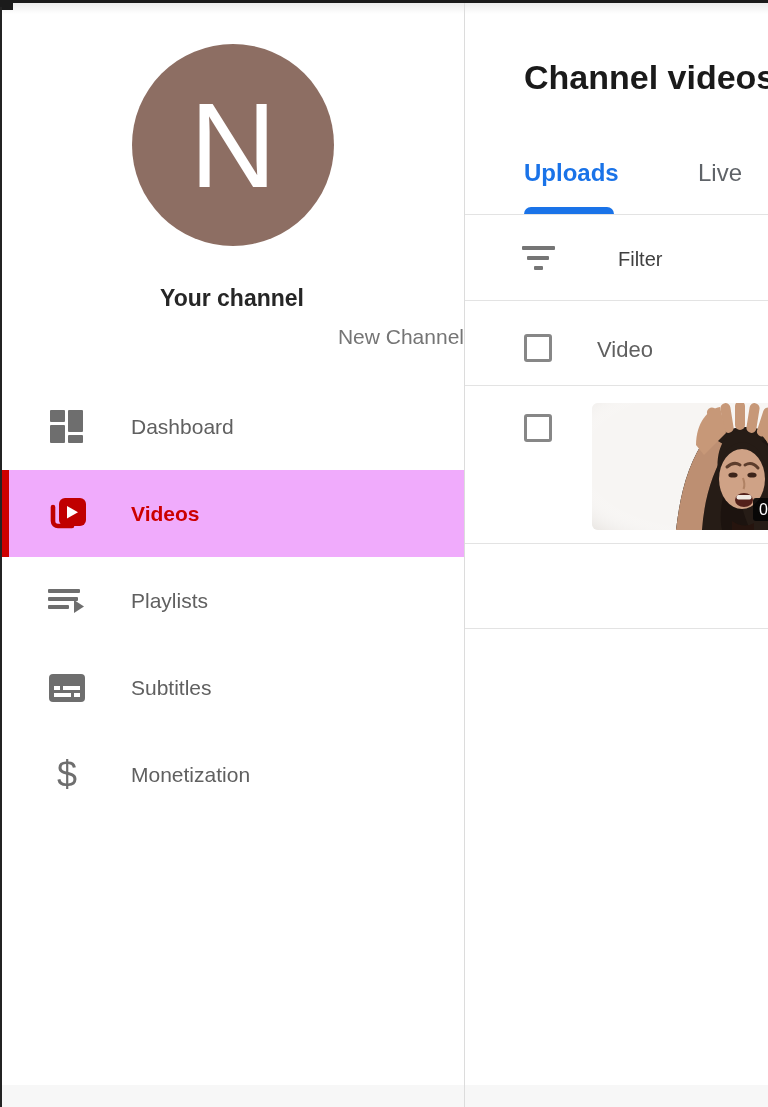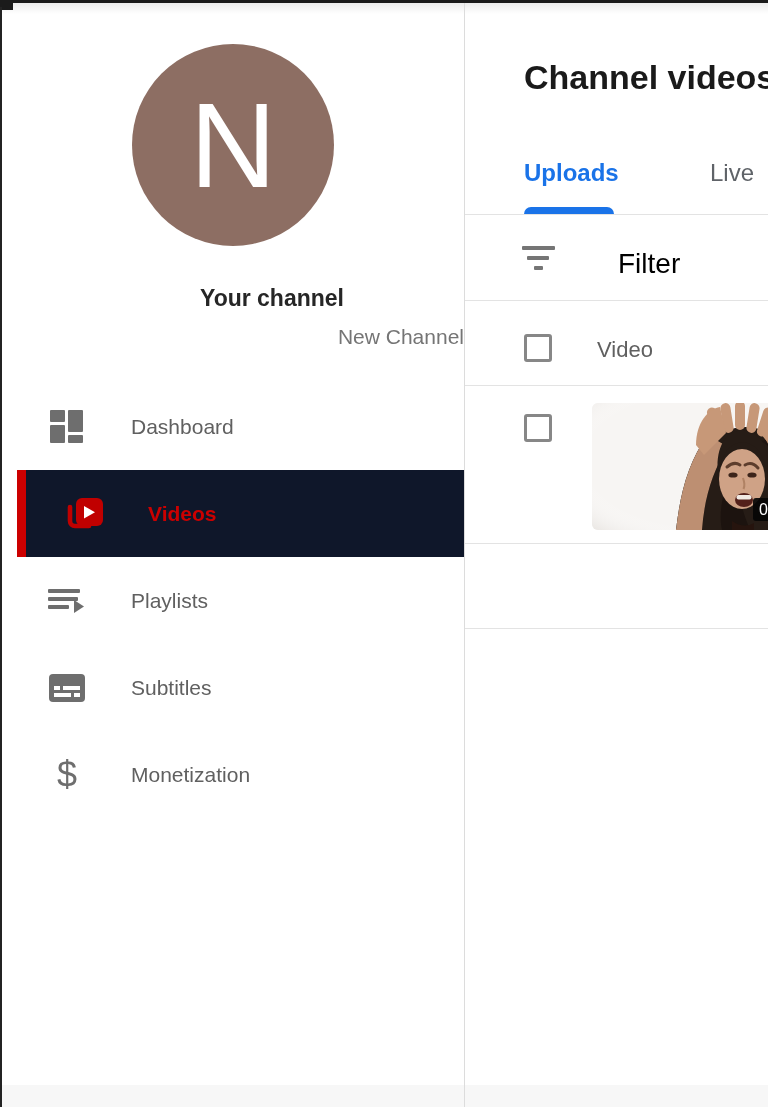--- a/index.html
+++ b/index.html
@@ -17,53 +17,53 @@
   #sidebar{position:absolute;left:0;top:3px;width:464px;height:1104px;background:#fff;}
   .v-separator{position:absolute;left:464px;top:0;width:1px;height:1107px;background:#dcdcdc;z-index:30;}
   #content{position:absolute;left:465px;top:3px;width:303px;height:1104px;background:#fff;}
   .bottom-strip{position:absolute;left:0;bottom:0;width:768px;height:22px;background:#f7f7f7;z-index:20;}
 
   
   .avatar{position:absolute;left:132px;top:41px;width:202px;height:202px;border-radius:50%;
           background:var(--avatar-brown,#8d6e63);color:#fff;display:flex;align-items:center;
           justify-content:center;font-size:120px;font-weight:400;line-height:1;}
   .channel-title{position:absolute;left:0;top:282px;width:464px;text-align:center;
-                 font-size:23px;font-weight:700;color:#262626;padding-left:40px;}
+                 font-size:23px;font-weight:700;color:#262626;}
   .channel-sub{position:absolute;left:0;top:322px;width:464px;text-align:right;
                font-size:21px;font-weight:400;color:#757575;}
 
   
   .menu{position:absolute;left:0;top:380px;width:464px;text-align:right;}
   .menu-item{position:relative;height:87px;width:464px;cursor:pointer;}
   .menu-item .mi-icon{position:absolute;left:48px;top:50%;transform:translateY(-50%);
                       width:38px;height:38px;display:flex;align-items:center;justify-content:center;}
   .menu-item .mi-label{position:absolute;left:131px;top:50%;transform:translateY(-50%);
                        font-size:21px;color:#606060;white-space:nowrap;}
-  .menu-item.active{background:#0f172a;margin-left:17px;}
+  .menu-item.active{background:#f0abfc;}
   .menu-item.active .mi-label{color:var(--accent-red,#c00);font-weight:700;}
   .active-bar{position:absolute;left:0;top:0;width:9px;height:87px;background:var(--accent-red,#c00);}
   .dollar{font-size:36px;color:#6e6e6e;line-height:1;}
 
   
   .page-title{position:absolute;left:59px;top:55px;font-size:34px;font-weight:700;
               color:#1a1a1a;white-space:nowrap;}
   .tab{position:absolute;top:156px;font-size:24px;white-space:nowrap;cursor:pointer;}
   .tab-uploads{left:59px;color:var(--tab-blue,#1a73e8);font-weight:700;}
-  .tab-live{left:245px;color:#5f6368;font-weight:400;}
+  .tab-live{left:233px;color:#5f6368;font-weight:400;}
   .tab-underline{position:absolute;left:59px;top:204px;width:90px;height:7px;
                  background:var(--tab-blue,#1a73e8);border-radius:8px 8px 0 0;}
   .hline{position:absolute;left:0;width:303px;height:1px;background:#e3e3e3;}
   .hl-tabs{top:211px;} .hl-filter{top:297px;} .hl-header{top:382px;}
   .hl-row{top:540px;} .hl-footer{top:625px;}
 
   
   .filter-icon{position:absolute;left:57px;top:243px;width:34px;height:26px;cursor:pointer;}
   .filter-icon span{position:absolute;display:block;height:4px;background:#757575;border-radius:1px;}
   .fl1{left:0;top:0;width:33px;} .fl2{left:5px;top:10px;width:22px;} .fl3{left:12px;top:20px;width:9px;}
-  .filter-placeholder{position:absolute;left:153px;top:245px;font-size:28px;color:#000000;}
+  .filter-placeholder{position:absolute;left:153px;top:245px;font-size:20px;color:#404040;}
 
   
   .checkbox{position:absolute;width:28px;height:28px;box-sizing:border-box;border:3px solid #878787;
             border-radius:3px;background:#fff;cursor:pointer;}
   .cb-header{left:59px;top:331px;} .cb-row{left:59px;top:411px;}
   .col-video{position:absolute;left:132px;top:334px;font-size:22px;color:#606060;}
 
   .thumb{position:absolute;left:127px;top:400px;width:176px;height:127px;overflow:hidden;
          border-radius:6px 0 0 6px;background:#fbfaf9;cursor:pointer;}
   .thumb svg{position:absolute;left:0;top:0;}

